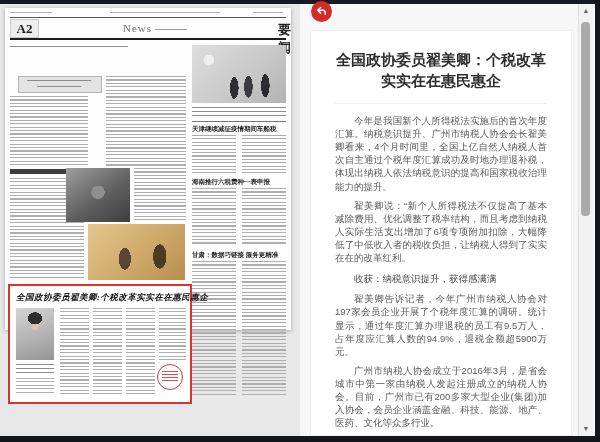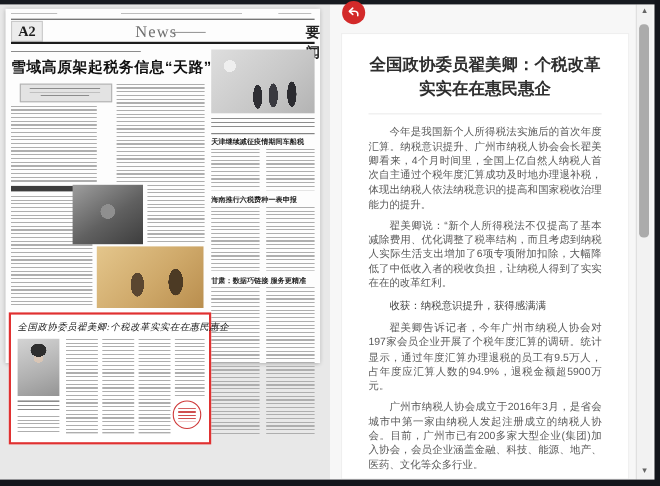--- a/index.html
+++ b/index.html
@@ -15,21 +15,21 @@
   
   #np{left:5px;top:8px;width:286px;height:322px;background:#fdfdfd;
       box-shadow:0 1px 4px rgba(0,0,0,.28);}
   .sim{background:repeating-linear-gradient(to bottom,#aeaeae 0,#aeaeae 1.1px,transparent 1.1px,transparent 3.4px);}
   .simd{background:repeating-linear-gradient(to bottom,#8c8c8c 0,#8c8c8c 1.2px,transparent 1.2px,transparent 3.8px);}
   .simr{background:repeating-linear-gradient(to bottom,#d05050 0,#d05050 1px,transparent 1px,transparent 3px);}
   .rule{background:#9a9a9a;height:1px;}
   #np-a2{left:5px;top:11px;width:27px;height:17px;background:#ececec;border:1px solid #c9c9c9;
          font-family:"Liberation Serif",serif;font-weight:bold;font-size:13px;color:#1c1c1c;
          text-align:center;line-height:17px;}
-  #np-news{left:118px;top:14px;font-family:"Liberation Serif",serif;font-size:15px;color:#6f6f6f;letter-spacing:1px;}
+  #np-news{left:118px;top:14px;font-family:"Liberation Serif",serif;font-size:11px;color:#6f6f6f;letter-spacing:1px;}
   #np-sec{left:262px;top:13px;font-family:"Liberation Serif",serif;font-weight:bold;font-size:13px;color:#222;text-align:right;}
   #np-head-main{left:5px;top:44px;width:240px;font-weight:bold;font-size:13.5px;color:#101010;letter-spacing:.5px;}
   .mini-head{font-weight:bold;font-size:6.5px;color:#1e1e1e;white-space:nowrap;}
   #banner{left:13px;top:68px;width:82px;height:15px;background:#e3e3e3;border:1px solid #b2b2b2;}
   .photo{background:linear-gradient(150deg,#d8d8d8 0%,#c2c2c2 45%,#a8a8a8 100%);}
   #photo1{left:187px;top:37px;width:94px;height:58px;
     background:
       radial-gradient(ellipse 7px 18px at 45% 74%, #2e2e33 0 60%, transparent 61%),
       radial-gradient(ellipse 7px 18px at 60% 72%, #3a3a40 0 60%, transparent 61%),
       radial-gradient(ellipse 7px 19px at 78% 70%, #2b2b30 0 60%, transparent 61%),
@@ -44,21 +44,21 @@
       radial-gradient(ellipse 11px 20px at 74% 58%, #4c3a24 0 60%, transparent 61%),
       radial-gradient(ellipse 10px 18px at 38% 62%, #5a4630 0 60%, transparent 61%),
       linear-gradient(135deg,#e4c68c 0%,#cfa96a 55%,#b98e4e 100%);}
   #portrait{left:6px;top:22px;width:38px;height:52px;
     background:
       radial-gradient(ellipse 12px 10px at 50% 20%, #2d2d2d 0 60%, transparent 61%),
       radial-gradient(circle 7px at 50% 34%, #d8c5b5 0 60%, transparent 61%),
       linear-gradient(160deg,#d4d4d4 0%,#b0b0b0 60%,#949494 100%);}
   #hlbox{left:3px;top:276px;width:180px;height:116px;border:2px solid #e03131;background:#fff;z-index:5;}
   #hl-title{left:6px;top:6px;width:168px;text-align:center;
-            font-family:"Liberation Serif",serif;font-style:italic;font-weight:normal;
+            font-family:"Liberation Serif",serif;font-style:italic;font-weight:bold;
             font-size:8.5px;color:#151515;letter-spacing:.5px;white-space:nowrap;}
   #seal{left:147px;top:78px;width:24px;height:24px;border:1.5px solid #cf3a3a;border-radius:50%;}
 
   
   #panel{left:300px;top:4px;width:295px;height:432px;background:#f7f7f7;}
   #card{left:10px;top:26px;width:262px;height:406px;background:#fff;border:1px solid #efefef;
         box-sizing:border-box;padding:18px 24px 0 24px;overflow:hidden;}
   #art-title{font-weight:bold;font-size:15px;line-height:1.4;color:#2e2e2e;text-align:center;}
   #art-meta{display:flex;justify-content:center;gap:20px;margin-top:12px;
             font-size:8.5px;color:#b3b3b3;white-space:nowrap;}
@@ -90,21 +90,20 @@
     <div class="abs sim" style="left:248px;top:4px;width:30px;height:3px;"></div>
     <div class="abs rule" style="left:5px;top:9px;width:276px;background:#555;"></div>
 
     <div class="abs" id="np-a2">A2</div>
     <div class="abs" id="np-news">News</div>
     <div class="abs rule" style="left:150px;top:21px;width:32px;"></div>
     <div class="abs" id="np-sec">要闻</div>
     <div class="abs" style="left:5px;top:30px;width:276px;height:2px;background:#1d1d1d;"></div>
 
     <div class="abs simd" style="left:5px;top:38px;width:118px;height:4px;"></div>
-    <div class="abs" id="np-head-main">雪域高原架起税务信息“天路”</div>
     <div class="abs" id="banner">
       <div class="abs simd" style="left:8px;top:3px;width:64px;height:4px;"></div>
       <div class="abs simd" style="left:18px;top:9px;width:44px;height:3px;"></div>
     </div>
     <div class="abs sim" style="left:101px;top:68px;width:80px;height:90px;"></div>
     <div class="abs sim" style="left:5px;top:88px;width:78px;height:70px;"></div>
 
     <div class="abs" style="left:5px;top:161px;width:68px;height:4.5px;background:#3d3d3d;"></div>
     <div class="abs sim" style="left:5px;top:170px;width:74px;height:102px;"></div>
     <div class="abs photo" id="photo2"></div>

